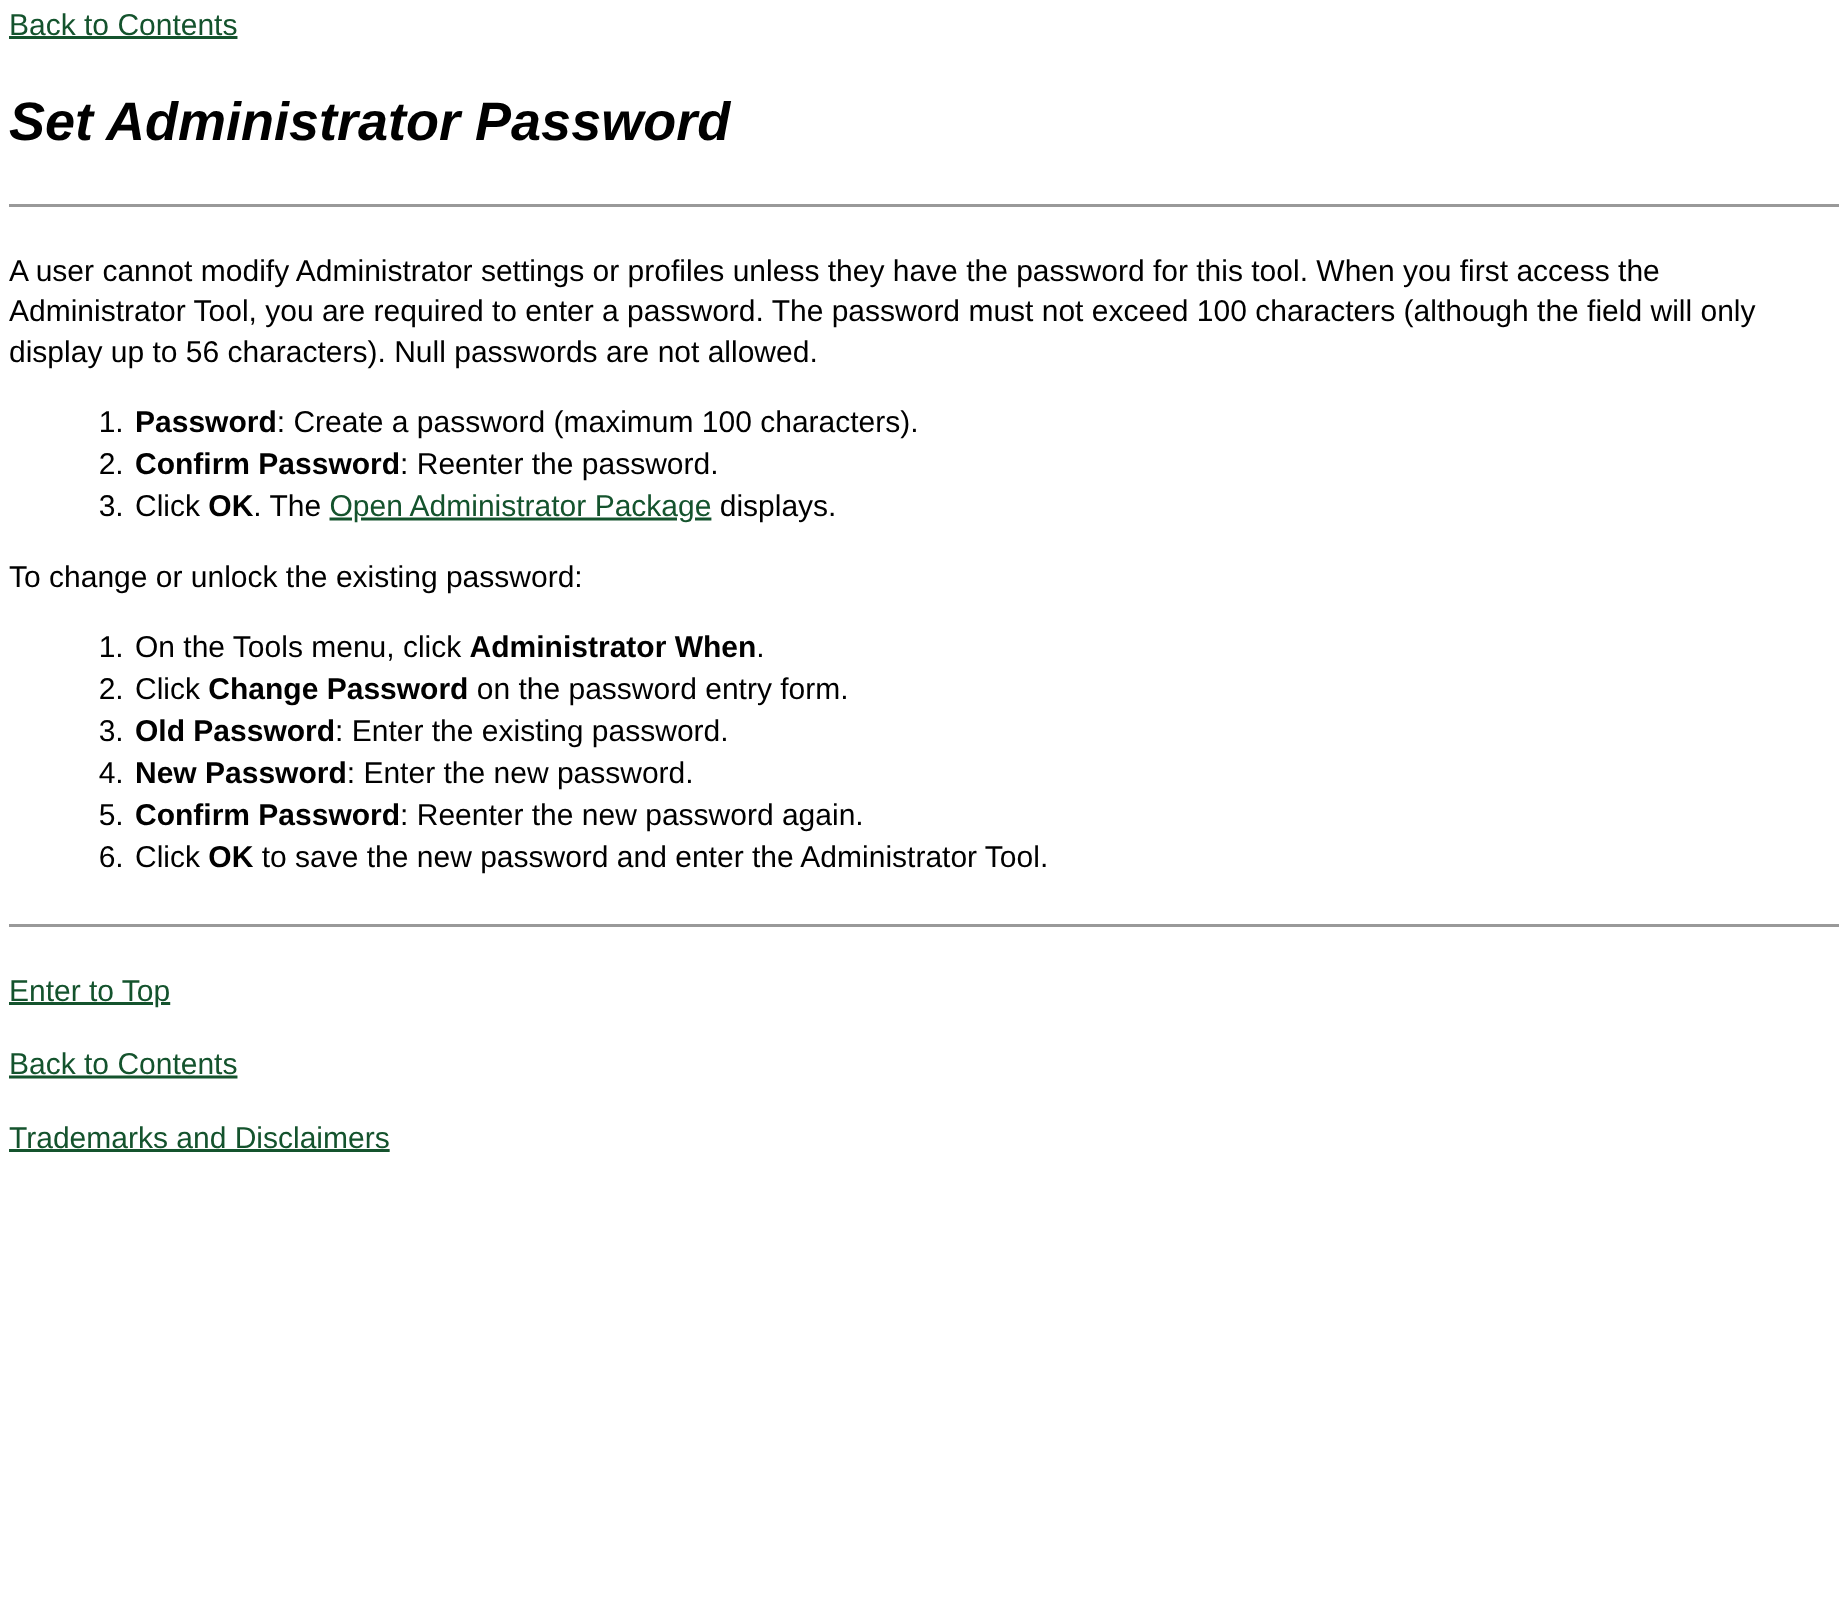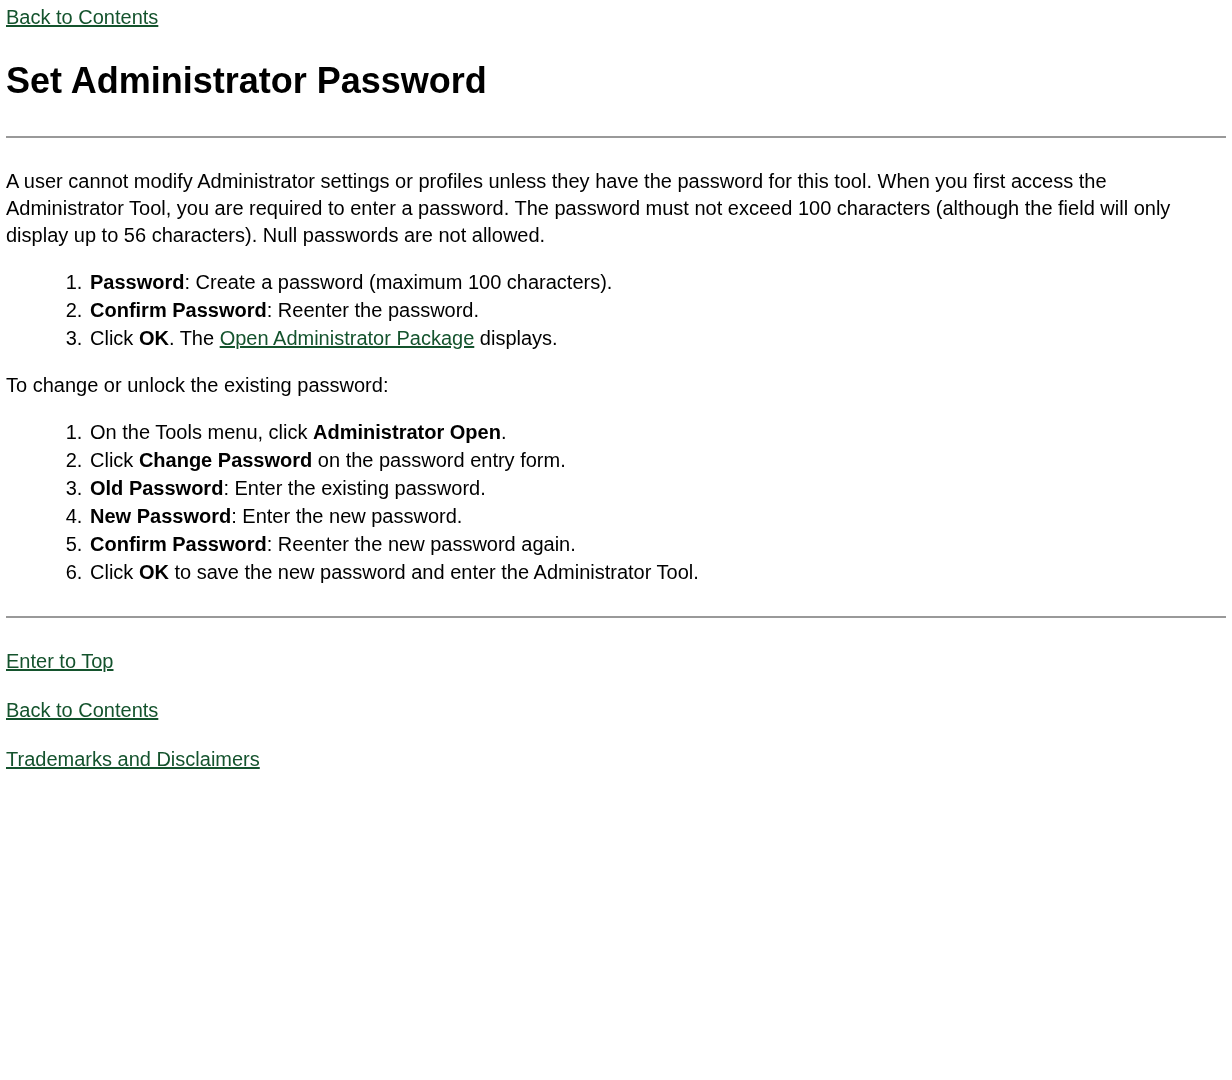--- a/index.html
+++ b/index.html
@@ -12,20 +12,21 @@
       width: 1232px;
       box-sizing: border-box;
     }
     a {
       color: #14532d;
     }
     h2.page-title {
       font-size: 36px;
       font-weight: bold;
       margin: 26px 0 18px 0;
+      font-style: italic;
     }
     hr {
       border: none;
       border-top: 2px solid #999;
       margin: 30px 0;
     }
     p {
       margin: 20px 0;
     }
     ol {
@@ -62,21 +63,21 @@
 
 <ol>
   <li><span class="b">Password</span><span>: Create a password (maximum 100 characters).</span></li>
   <li><span class="b">Confirm Password</span><span>: Reenter the password.</span></li>
   <li><span>Click </span><span class="b">OK</span><span>. The </span><a href="#">Open Administrator Package</a><span> displays.</span></li>
 </ol>
 
 <p>To change or unlock the existing password:</p>
 
 <ol>
-  <li><span>On the Tools menu, click </span><span class="b">Administrator Open</span><span>.</span></li>
+  <li><span>On the Tools menu, click </span><span class="b">Administrator When</span><span>.</span></li>
   <li><span>Click </span><span class="b">Change Password</span><span> on the password entry form.</span></li>
   <li><span class="b">Old Password</span><span>: Enter the existing password.</span></li>
   <li><span class="b">New Password</span><span>: Enter the new password.</span></li>
   <li><span class="b">Confirm Password</span><span>: Reenter the new password again.</span></li>
   <li><span>Click </span><span class="b">OK</span><span> to save the new password and enter the Administrator Tool.</span></li>
 </ol>
 
 <hr>
 
 <p class="link-block">

